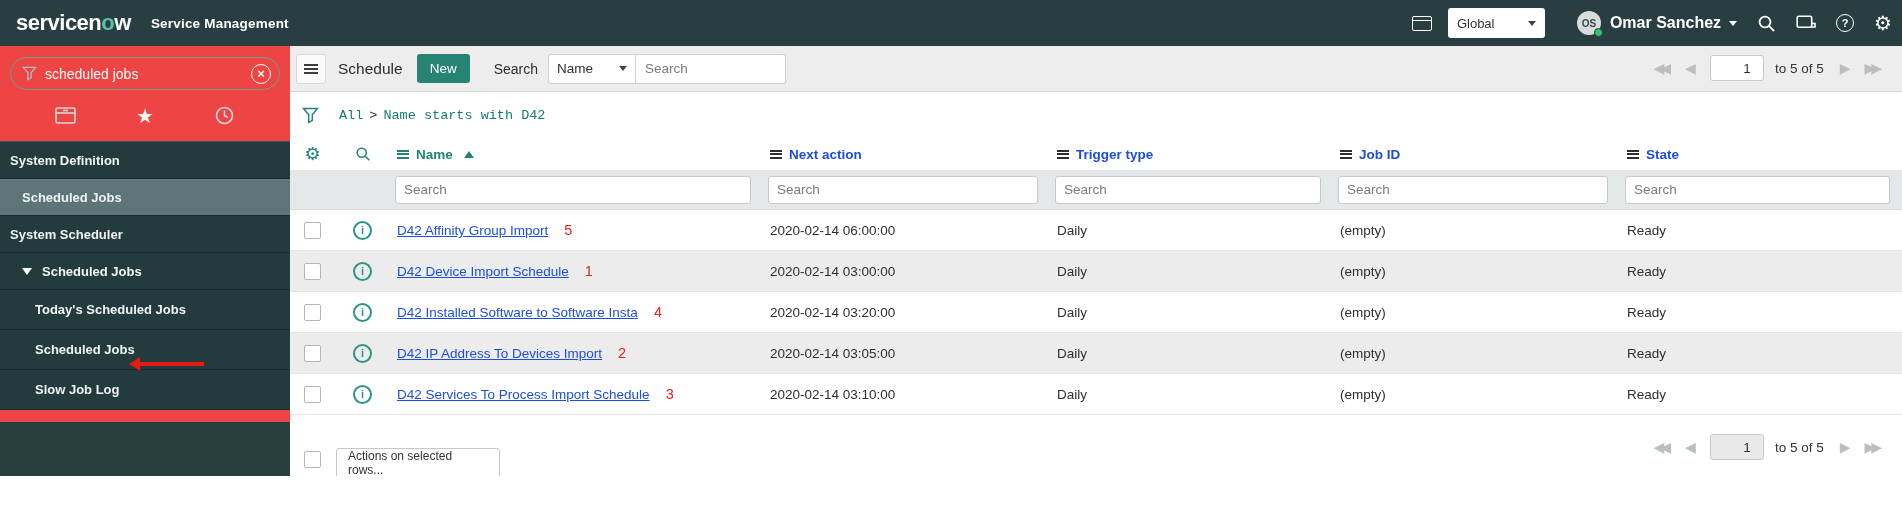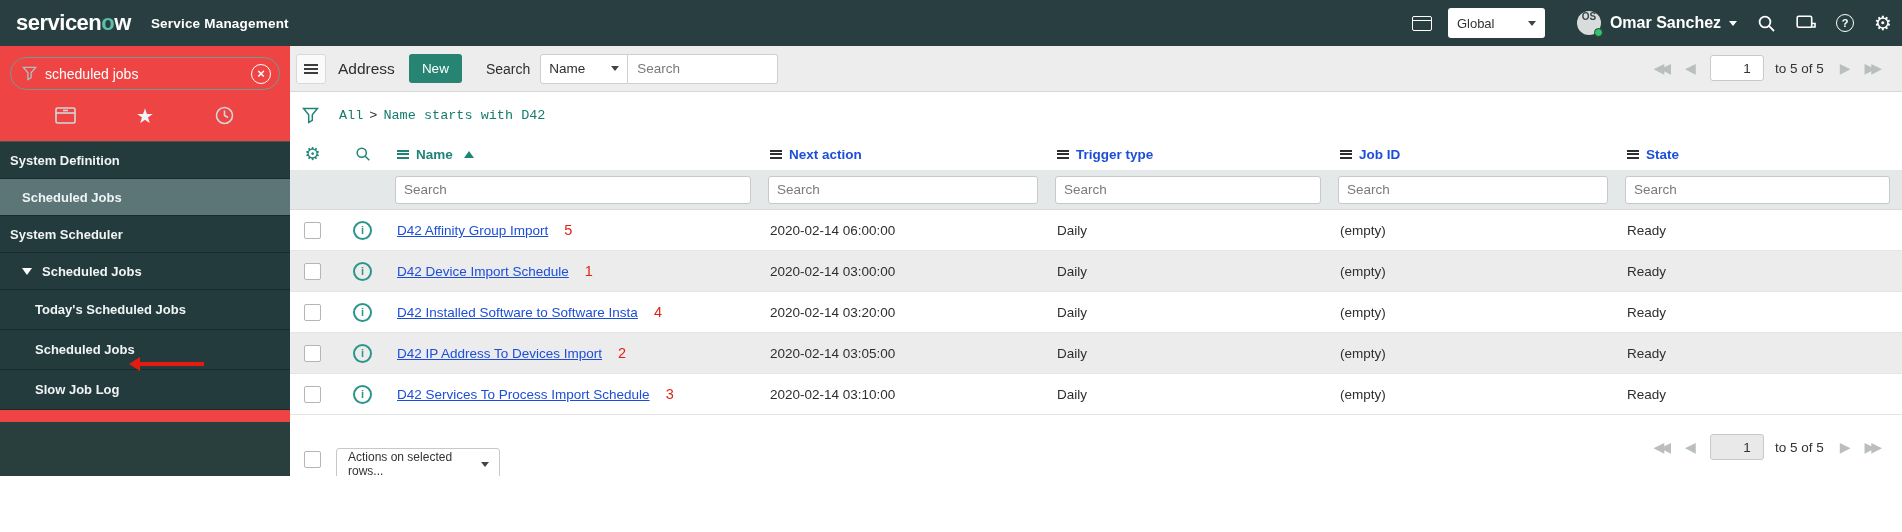--- a/index.html
+++ b/index.html
@@ -10,21 +10,21 @@
   .banner { position:absolute; left:0; top:0; width:1902px; height:46px; background:#293e40; display:flex; align-items:center; padding:0 10px 0 16px; }
   .logo { font-size:22px; font-weight:bold; color:#fff; letter-spacing:-0.5px; white-space:nowrap; }
   .logo .logo-o { color:#5ebfa9; }
   .product-name { color:#fff; font-size:13.5px; font-weight:bold; margin-left:20px; letter-spacing:0.2px; }
   .banner-right { margin-left:auto; display:flex; align-items:center; }
   .win-icon { width:20px; height:15px; border:1.6px solid #fff; border-radius:2px; position:relative; }
   .win-icon::after { content:""; position:absolute; left:0; right:0; top:3px; border-top:1.6px solid #fff; }
   .scope-select { width:97px; height:30px; background:#fff; border-radius:3px; margin-left:16px; display:flex; align-items:center; padding:0 9px; cursor:pointer; }
   .scope-select .lbl { font-size:13px; color:#333; }
   .caret-down { width:0; height:0; border-left:4px solid transparent; border-right:4px solid transparent; border-top:5px solid #444; margin-left:auto; }
-  .avatar { width:24px; height:24px; border-radius:50%; background:#d9dcdc; color:#37474a; font-size:10px; font-weight:bold; display:flex; align-items:flex-start; justify-content:center; margin-left:32px; position:relative; }
+  .avatar { width:24px; height:24px; border-radius:50%; background:#d9dcdc; color:#37474a; font-size:10px; font-weight:bold; display:flex; align-items:center; justify-content:center; margin-left:32px; position:relative; }
   .avatar .presence { position:absolute; right:-2px; bottom:-2px; width:9px; height:9px; border-radius:50%; background:#31c469; border:1.5px solid #293e40; }
   .user-name { color:#fff; font-size:16px; font-weight:bold; margin-left:9px; }
   .user-caret { border-top-color:#fff; margin-left:8px; }
   .banner-icon { margin-left:20px; display:flex; align-items:center; justify-content:center; cursor:pointer; }
   .help-icon { width:18px; height:18px; border:1.6px solid #fff; border-radius:50%; color:#fff; font-size:11px; font-weight:bold; }
   .help-icon::after { content:"?"; }
   .gear-glyph { color:#fff; font-size:20px; line-height:1; }
   .gear-glyph::after { content:"\2699"; font-family:"DejaVu Sans", sans-serif; }
 
   
@@ -98,21 +98,21 @@
   .checkbox { width:17px; height:17px; background:#fff; border:1px solid #b5b5b5; border-radius:2px; cursor:pointer; }
   .cb-cell { display:flex; justify-content:center; }
   .info-icon { width:19px; height:19px; border:2px solid #2b958a; border-radius:50%; color:#2b958a; font-size:11px; font-weight:bold; display:flex; align-items:center; justify-content:center; cursor:pointer; }
   .info-icon::after { content:"i"; }
   .cell { padding-left:7px; font-size:13.5px; color:#2e2e2e; white-space:nowrap; overflow:hidden; }
   .row-link { color:#1d4ed8; text-decoration:underline; cursor:pointer; }
   .annot-num { color:#e0231a; font-size:14.5px; margin-left:16px; }
 
   .list-footer { position:relative; height:97px; }
   .footer-cb { position:absolute; left:14px; top:36px; }
-  .actions-select { position:absolute; left:46px; top:33px; width:164px; height:32px; background:#fff; border:1px solid #c8c8c8; border-radius:3px; display:flex; align-items:center; padding:0 10px 0 11px; cursor:pointer; }
+  .actions-select { position:absolute; left:46px; top:33px; width:164px; height:32px; background:#fff; border:1px solid #c8c8c8; border-radius:3px; display:flex; align-items:center; padding:0 10px 0 11px; cursor:pointer;flex-direction:column; }
   .actions-select .lbl { font-size:12px; color:#333; }
   .timer-icon { position:absolute; right:28px; top:438px; cursor:pointer; }
 </style>
 </head>
 <body>
 
 <div class="app">
 
   <header class="banner">
     <div class="logo"><span>servicen</span><span class="logo-o">o</span><span>w</span></div>
@@ -197,21 +197,21 @@
     <div class="nav-fill"></div>
     <div class="annot-arrow"></div>
   </aside>
 
   <main class="content">
 
     <div class="toolbar">
       <div class="hamburger">
           <span class="bars"></span>
         </div>
-      <span class="list-title">Address</span>
+      <span class="list-title">Schedule</span>
       <button class="new-btn">New</button>
       <span class="search-label">Search</span>
       <div class="field-select">
         <span>Name</span>
         <span class="caret-down"></span>
       </div>
       <input class="list-search-input" type="text" placeholder="Search" style="">
       <div class="pager top">
         <span class="pg-arrow pg-first"></span>
         <span class="pg-arrow pg-prev"></span>

